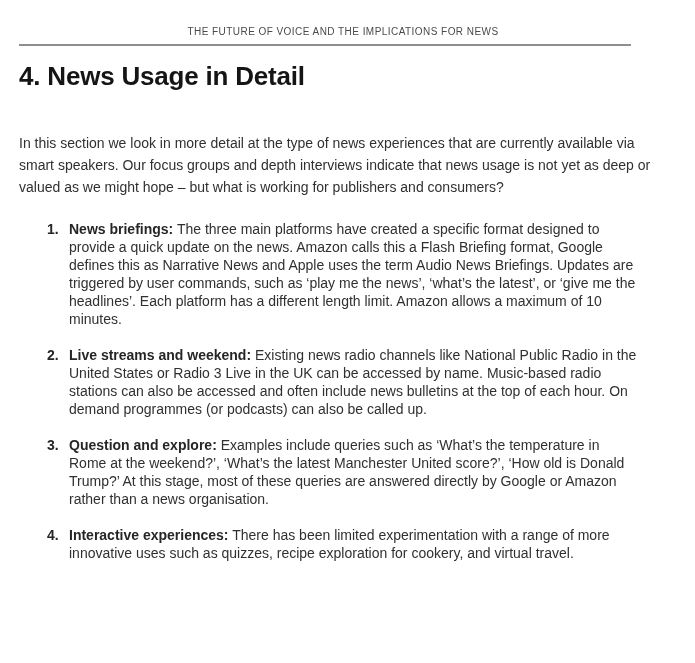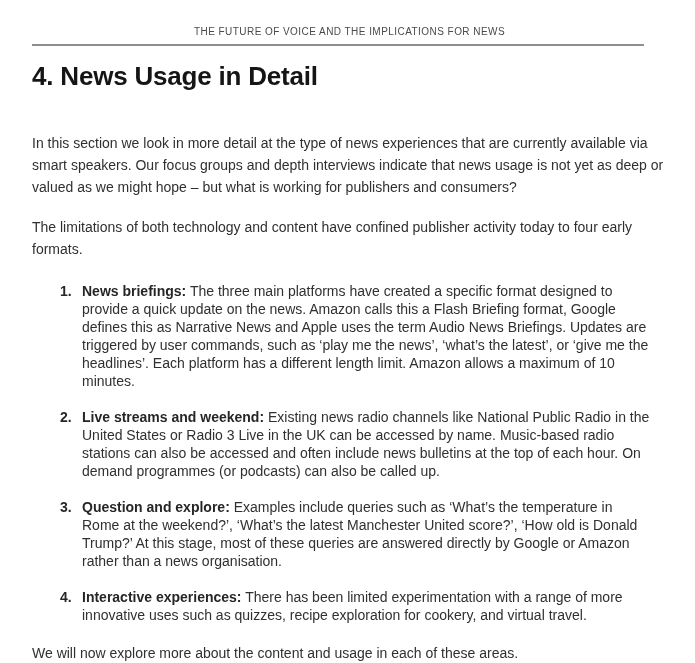--- a/index.html
+++ b/index.html
@@ -8,21 +8,21 @@
     background: #ffffff;
   }
   body {
     width: 695px;
     height: 663px;
     font-family: "Liberation Sans", sans-serif;
     color: #303030;
     overflow: hidden;
   }
   .page {
-    padding: 26px 28px 0 32px;
+    padding: 26px 28px 0 19px;
     box-sizing: border-box;
     width: 695px;
     height: 663px;
   }
   .running-head {
     text-align: center;
     font-size: 10px;
     letter-spacing: 0.45px;
     color: #4a4a4a;
     font-weight: normal;
@@ -85,21 +85,20 @@
 <div class="page">
 
   <div class="running-head">THE FUTURE OF VOICE AND THE IMPLICATIONS FOR NEWS</div>
 
   <div class="divider"></div>
 
   <h1 class="section-title">4. News Usage in Detail</h1>
 
   <p class="body-text intro-1">In this section we look in more detail at the type of news experiences that are currently available via smart speakers. Our focus groups and depth interviews indicate that news usage is not yet as deep or valued as we might hope – but what is working for publishers and consumers?</p>
 
-  <p class="body-text intro-2">The limitations of both technology and content have confined publisher activity today to four early formats.</p>
 
   <ol class="news-list">
 
     <li class="news-item">
       <span class="num">1.</span>
       <span class="item-body">
         <span class="item-label">News briefings:</span>
         <span>The three main platforms have created a specific format designed to provide a quick update on the news. Amazon calls this a Flash Briefing format, Google defines this as Narrative News and Apple uses the term Audio News Briefings. Updates are triggered by user commands, such as ‘play me the news’, ‘what’s the latest’, or ‘give me the headlines’. Each platform has a different length limit. Amazon allows a maximum of 10 minutes.</span>
       </span>
     </li>
@@ -123,15 +122,14 @@
     <li class="news-item">
       <span class="num">4.</span>
       <span class="item-body">
         <span class="item-label">Interactive experiences:</span>
         <span>There has been limited experimentation with a range of more innovative uses such as quizzes, recipe exploration for cookery, and virtual travel.</span>
       </span>
     </li>
 
   </ol>
 
-  <p class="body-text closing">We will now explore more about the content and usage in each of these areas.</p>
 
 </div>
 
 </body></html>

